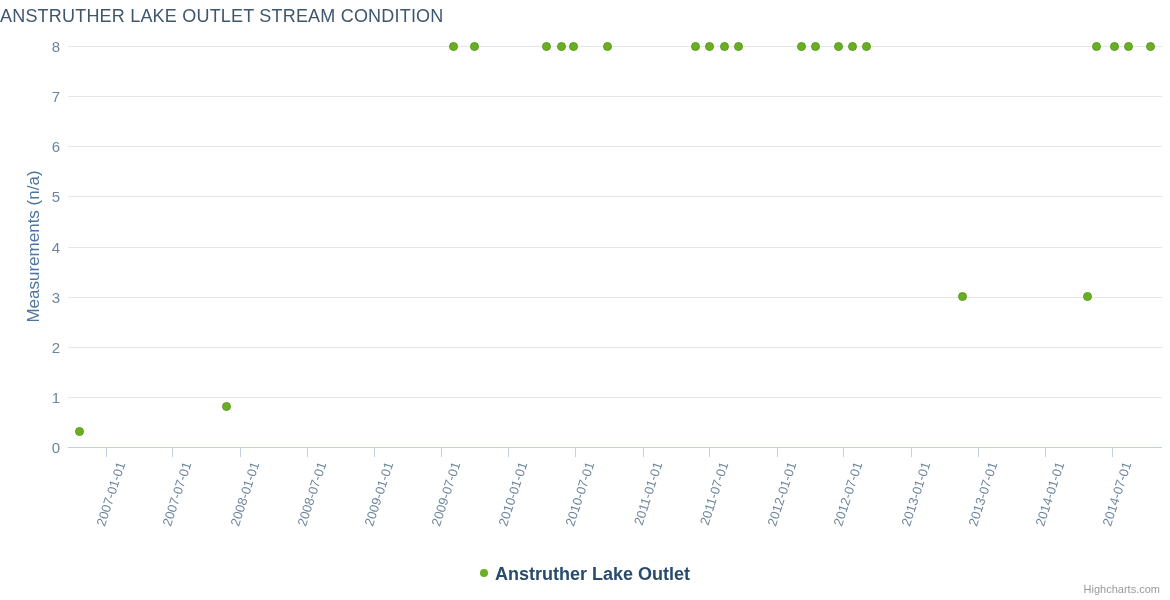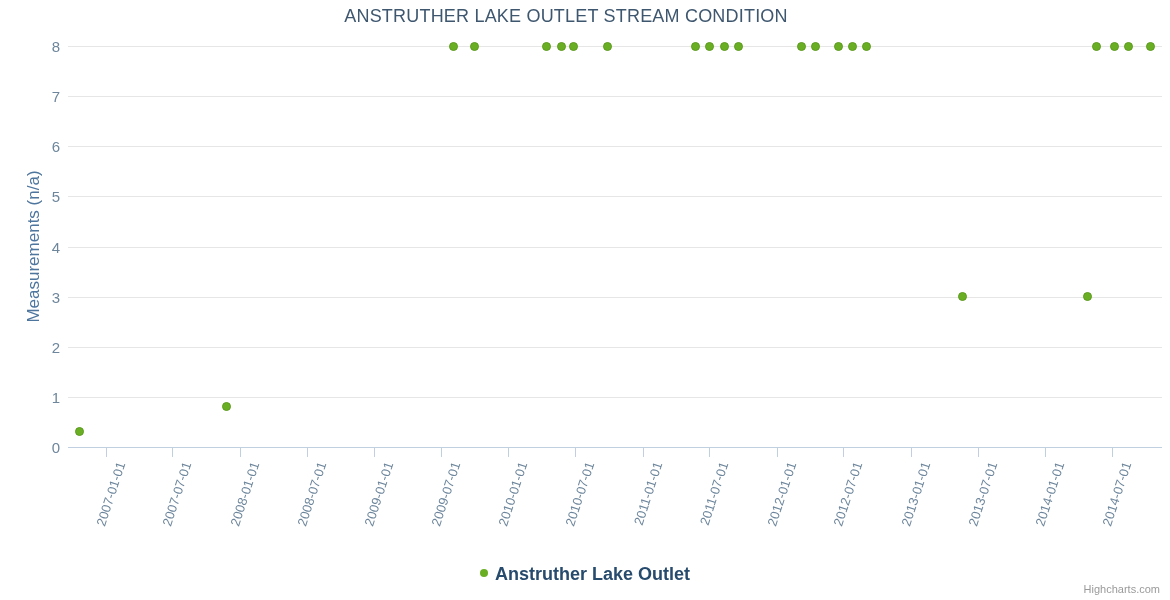--- a/index.html
+++ b/index.html
@@ -18,21 +18,20 @@
     overflow: hidden;
     background: #ffffff;
   }
 
   
   .chart-title {
     position: absolute;
     top: 6px;
     left: 0;
     width: 1132px;
-    text-align: center;
     font-size: 18px;
     font-weight: normal;
     letter-spacing: 0.2px;
     color: #3e576f;
     font-family: "Liberation Sans", sans-serif;
     white-space: nowrap;
   }
 
   
   .yaxis-title {

